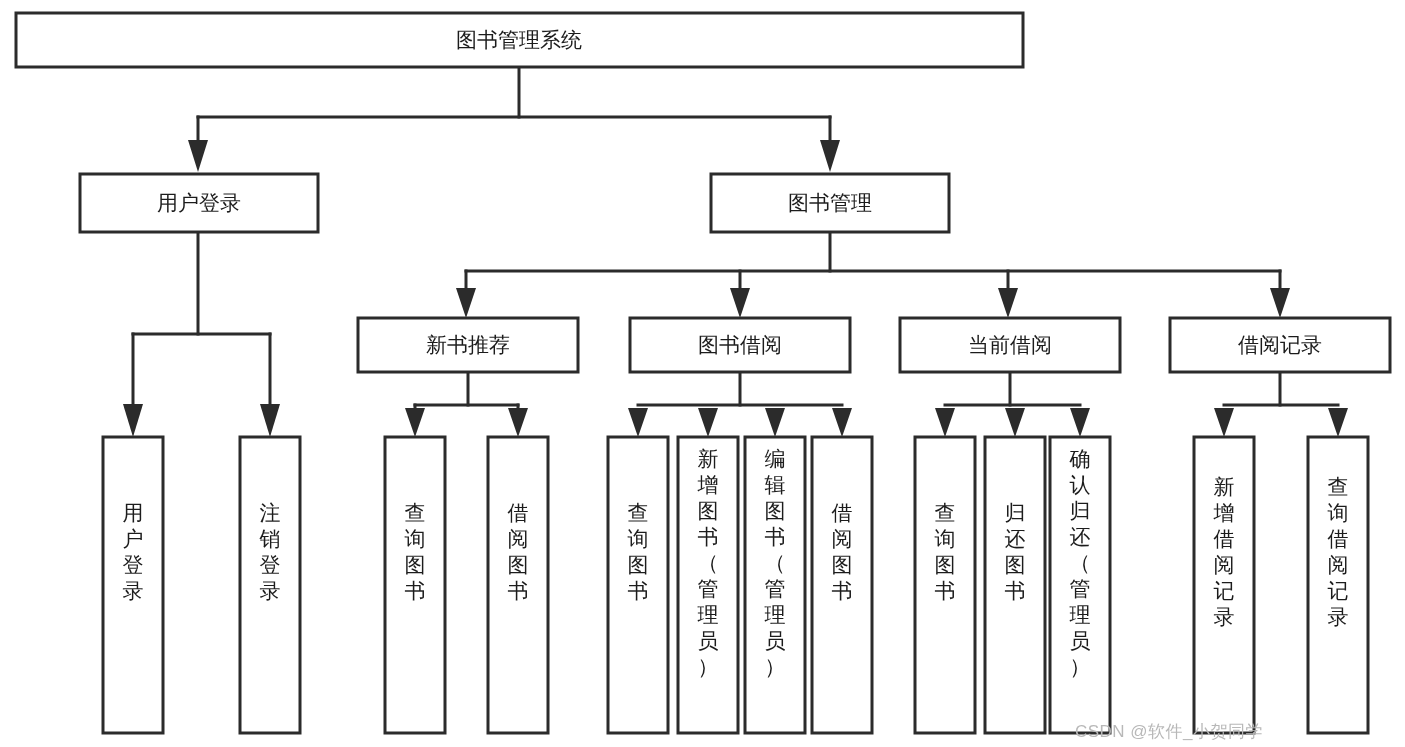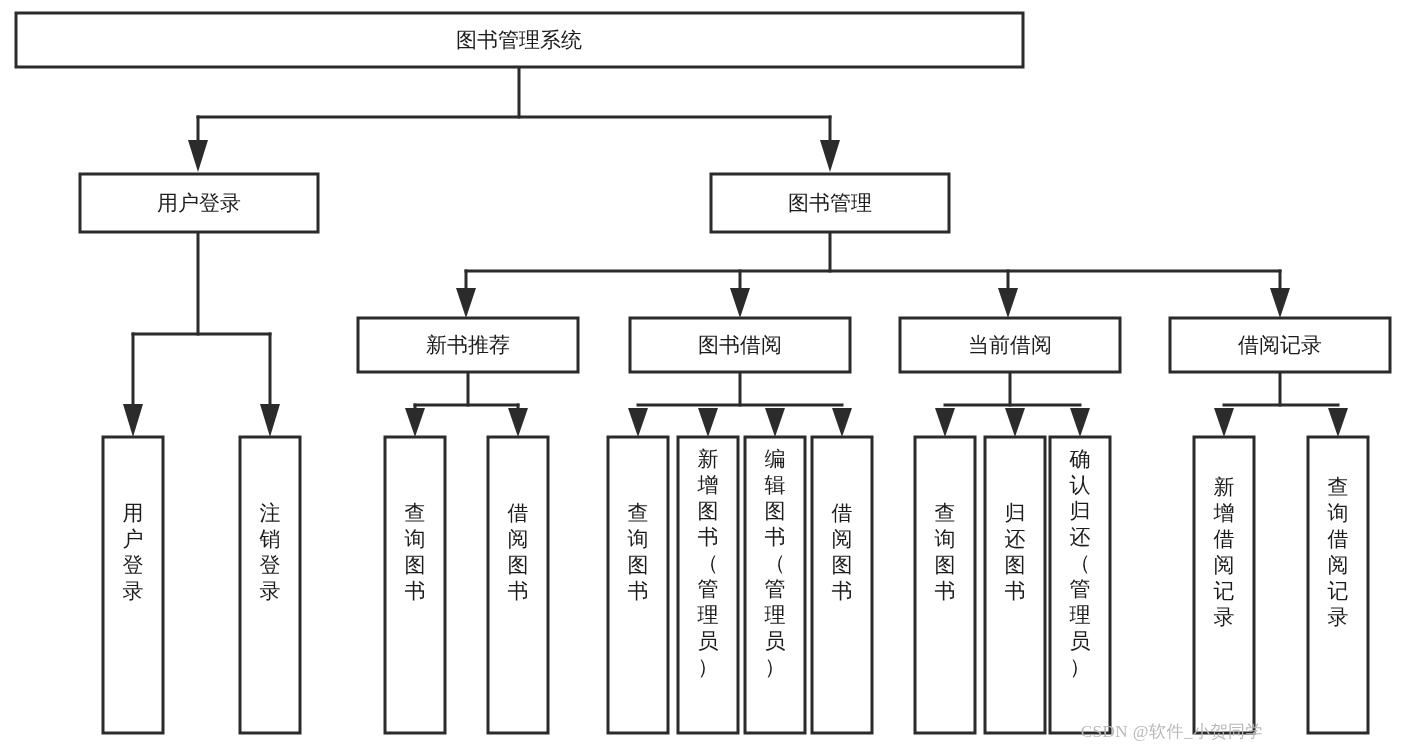--- a/index.html
+++ b/index.html
@@ -51,21 +51,21 @@
   .node-label-vert {
     font-family: "Liberation Sans", "DejaVu Sans", sans-serif;
     font-size: 21px;
     fill: #1c1c1c;
     text-anchor: middle;
   }
   .watermark {
     position: absolute;
     right: 8px;
     bottom: 4px;
-    font-family: Liberation Serif, serif;
+    font-family: Liberation Sans, sans-serif;
     font-size: 17px;
     color: #b8b8b8;
     letter-spacing: 0.5px;
     white-space: nowrap;
     user-select: none;
   }
 </style>
 </head>
 <body>
 

